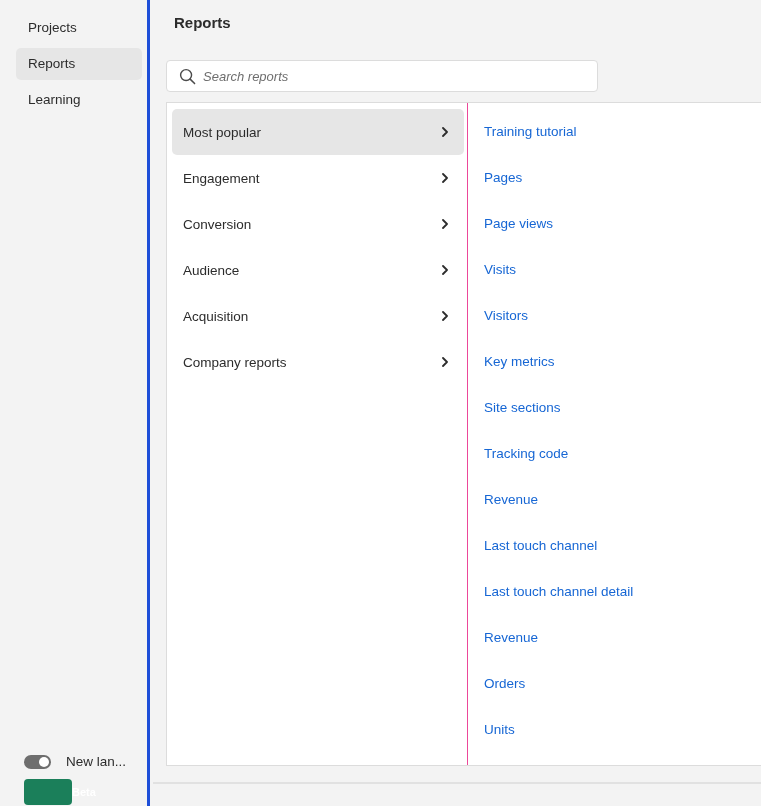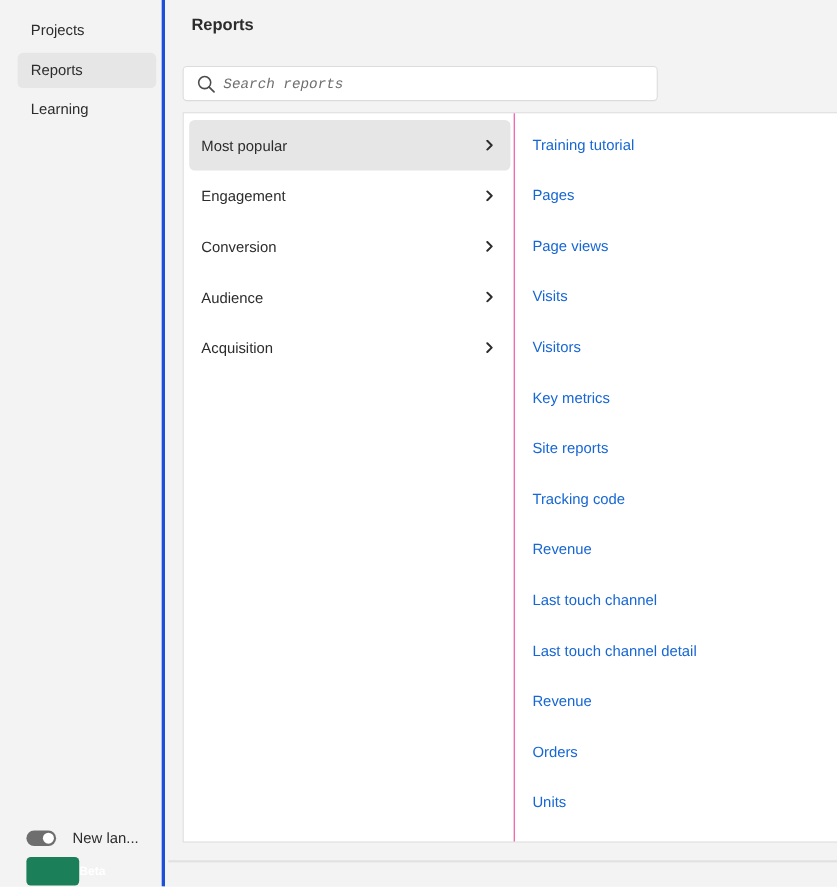--- a/index.html
+++ b/index.html
@@ -35,21 +35,21 @@
       position: absolute; left: 174px; top: 14px; font-size: 15px; font-weight: bold; color: #2c2c2c;
     }
     .search {
       position: absolute; left: 166px; top: 60px; width: 432px; height: 32px;
       background: #fff; border: 1px solid #dcdcdc; border-radius: 4px;
       display: flex; align-items: center; padding-left: 12px;
     }
     .search svg { width: 17px; height: 17px; }
     .search input {
       border: none; outline: none; background: transparent; margin-left: 7px;
-      font-family: Liberation Mono, monospace; font-size: 13px; font-style: italic; color: #2c2c2c;
+      font-family: Liberation Sans, sans-serif; font-size: 13px; font-style: italic; color: #2c2c2c;
       width: 380px;
     }
     .search input::placeholder { color: #6e6e6e; font-style: italic; }
 
     .panel {
       position: absolute; left: 166px; top: 102px; width: 620px; height: 664px;
       background: #fff; border: 1px solid #dcdcdc;
     }
     .cat-col {
       position: absolute; left: 0; top: 0; width: 301px; height: 100%;
@@ -120,29 +120,35 @@
         <svg viewBox="0 0 10 10" class="chevron">
           <path d="M3 1 L7 5 L3 9" fill="none" stroke="#2c2c2c" stroke-width="1.8" stroke-linecap="round" stroke-linejoin="round"></path>
         </svg>
       </div>
       <div class="cat-item" style="top: 190px;">
         <span>Acquisition</span>
         <svg viewBox="0 0 10 10" class="chevron">
           <path d="M3 1 L7 5 L3 9" fill="none" stroke="#2c2c2c" stroke-width="1.8" stroke-linecap="round" stroke-linejoin="round"></path>
         </svg>
       </div>
+      <div class="cat-item" style="top: 236px;">
+        <span>Company reports</span>
+        <svg viewBox="0 0 10 10" class="chevron">
+          <path d="M3 1 L7 5 L3 9" fill="none" stroke="#2c2c2c" stroke-width="1.8" stroke-linecap="round" stroke-linejoin="round"></path>
+        </svg>
+      </div>
     </div>
   <div id="report-list">
       <div class="report-link" style="top: 20px;">Training tutorial</div>
       <div class="report-link" style="top: 66px;">Pages</div>
       <div class="report-link" style="top: 112px;">Page views</div>
       <div class="report-link" style="top: 158px;">Visits</div>
       <div class="report-link" style="top: 204px;">Visitors</div>
       <div class="report-link" style="top: 250px;">Key metrics</div>
-      <div class="report-link" style="top: 296px;">Site reports</div>
+      <div class="report-link" style="top: 296px;">Site sections</div>
       <div class="report-link" style="top: 342px;">Tracking code</div>
       <div class="report-link" style="top: 388px;">Revenue</div>
       <div class="report-link" style="top: 434px;">Last touch channel</div>
       <div class="report-link" style="top: 480px;">Last touch channel detail</div>
       <div class="report-link" style="top: 526px;">Revenue</div>
       <div class="report-link" style="top: 572px;">Orders</div>
       <div class="report-link" style="top: 618px;">Units</div>
     </div>
 </div>
 

